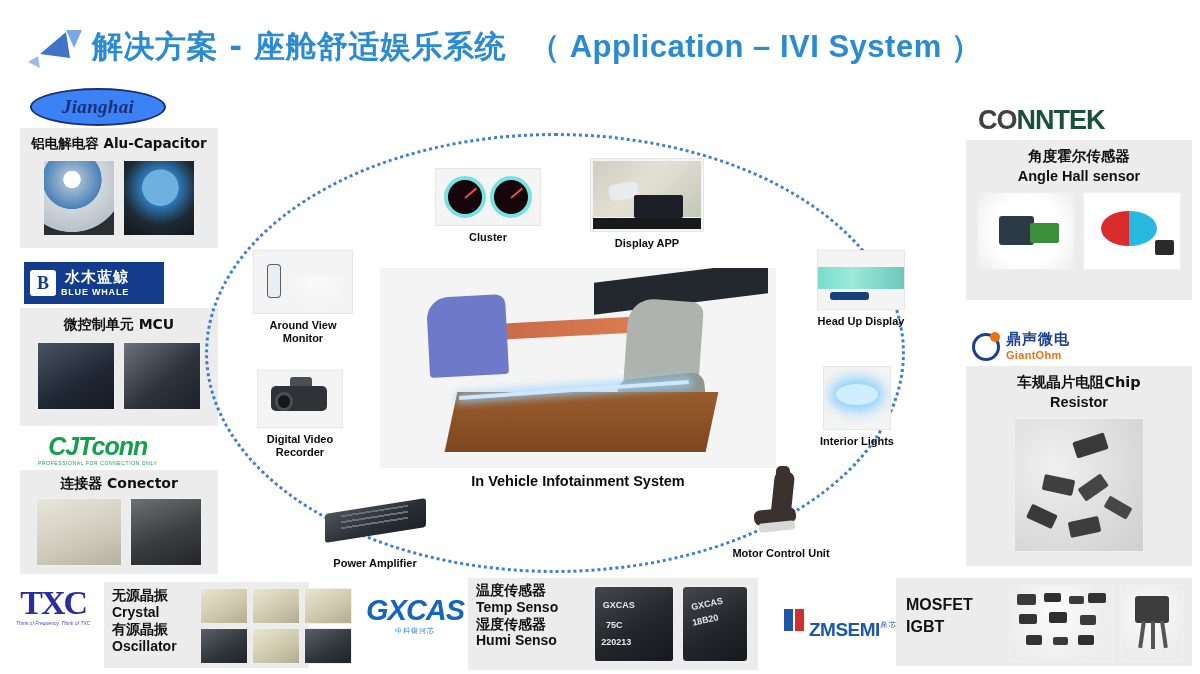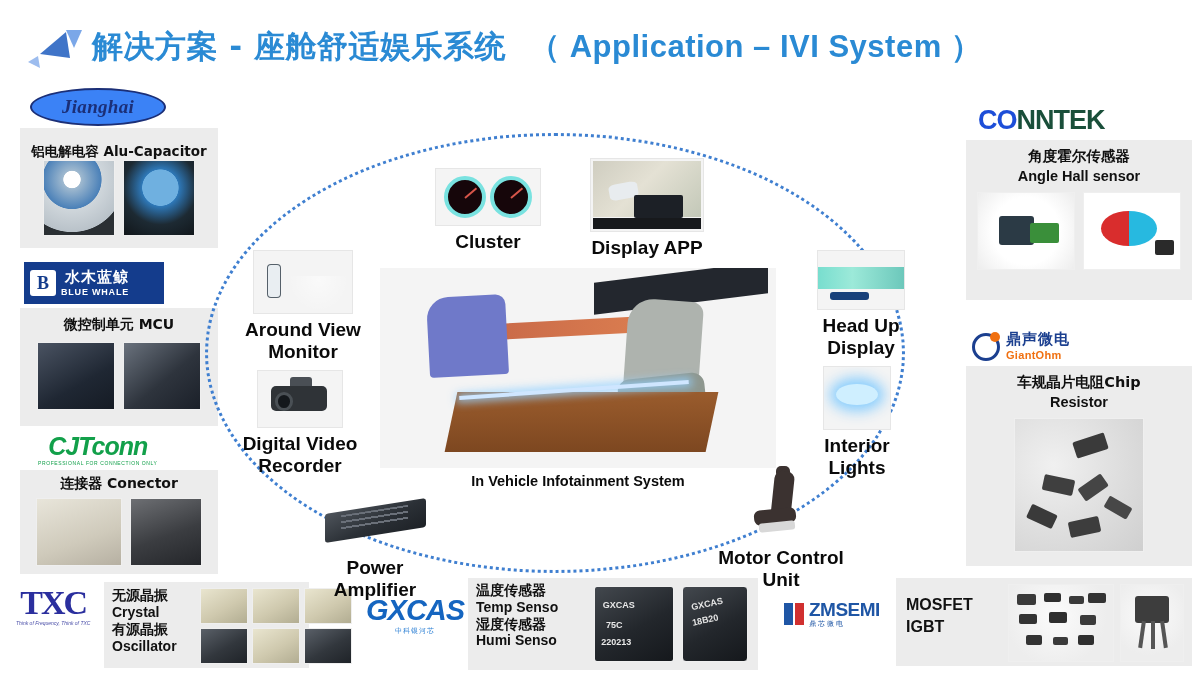--- a/index.html
+++ b/index.html
@@ -55,25 +55,25 @@
   .lg-txc{display:flex;flex-direction:column;align-items:center;line-height:1;}
   .lg-txc .main{font-size:34px;font-weight:bold;color:#2b2f9e;letter-spacing:-2px;font-family:"Liberation Serif",serif;}
   .lg-txc .sub{font-size:5px;color:#4a4ea8;font-style:italic;margin-top:1px;}
   .lg-gxcas{display:flex;flex-direction:column;align-items:center;line-height:1;}
   .lg-gxcas .main{font-size:29px;font-weight:bold;color:#1565c0;font-style:italic;letter-spacing:-1px;}
   .lg-gxcas .sub{font-size:7px;color:#2b7fd4;letter-spacing:1px;margin-top:3px;}
   .lg-zm{display:flex;align-items:center;gap:5px;}
   .lg-zm .bars{display:flex;gap:2px;align-items:flex-end;}
   .lg-zm .b1{width:9px;height:22px;background:#1f56a5;}
   .lg-zm .b2{width:9px;height:22px;background:#d03030;}
-  .lg-zm .tx{display:flex;flex-direction:column;line-height:1;}
+  .lg-zm .tx{display:flex;flex-direction:row;line-height:1;margin-top:20px;}
   .lg-zm .en{font-size:19px;font-weight:bold;color:#1f56a5;letter-spacing:-.5px;}
   .lg-zm .cn{font-size:7px;color:#1f56a5;letter-spacing:2px;margin-top:2px;}
   .lg-conntek{display:flex;align-items:baseline;font-weight:bold;font-size:27px;letter-spacing:-1px;}
-  .lg-conntek .c1{color:#1d4ed8;}
+  .lg-conntek .c1{color:#404040;}
   .lg-conntek .c2{color:#1a4f3a;}
   .lg-giant{display:flex;align-items:center;gap:6px;}
   .lg-giant .ring{
     width:28px;height:28px;border:3px solid #1b3f8f;border-radius:50%;
     position:relative;box-sizing:border-box;
   }
   .lg-giant .ring:after{
     content:"";position:absolute;right:-3px;top:-4px;width:10px;height:10px;
     background:#f07010;border-radius:50%;
   }
@@ -82,21 +82,21 @@
   .lg-giant .en{font-size:11px;font-weight:bold;color:#f07010;letter-spacing:.3px;margin-top:3px;}
 
   
   .ellipse{
     position:absolute;left:205px;top:133px;width:700px;height:440px;
     border:3px dotted #3f7fd0;border-radius:50%;box-sizing:border-box;
   }
   .node{position:absolute;}
   .node .pic{background:#f4f4f4;border:1px solid #e6e6e6;overflow:hidden;position:relative;}
   .node .cap{
-    text-align:center;font-weight:bold;font-size:19px;color:#0a0a0a;
+    text-align:center;font-weight:bold;font-size:11px;color:#0a0a0a;
     line-height:1.15;margin-top:5px;white-space:pre-line;
   }
   .node.big .cap{font-size:14.5px;}
 
   
   .pic-avm{background:linear-gradient(180deg,#7d8e72 0%,#94a38a 28%,#b9bfb6 55%,#8e9a91 100%);}
   .pic-avm:after{
     content:"";position:absolute;left:14%;top:22%;width:13%;height:52%;
     background:#e9eef2;border-radius:3px;box-shadow:0 0 0 1px #55606a;
   }
@@ -194,21 +194,21 @@
     <div class="page-title">
       <span class="cn">解决方案 - 座舱舒适娱乐系统</span>
       <span class="en" style="margin-left:14px;">（ Application – IVI System ）</span>
     </div>
   </div>
 
   <div class="brand" style="left:30px;top:88px;">
     <div class="lg-jianghai">Jianghai</div>
   </div>
   <div class="panel" style="left:20px;top:128px;width:198px;height:120px;">
-    <div class="panel-title cn" style="top:16px;font-size:13.5px;text-align:center;">铝电解电容 Alu-Capacitor</div>
+    <div class="panel-title cn" style="top:8px;font-size:13.5px;text-align:center;">铝电解电容 Alu-Capacitor</div>
     <div class="thumbs" style="top:32px;">
       <div class="thumb cap-a" style="width:70px;height:74px;"></div>
       <div class="thumb cap-b" style="width:70px;height:74px;"></div>
     </div>
   </div>
 
   <div class="brand" style="left:24px;top:262px;">
     <div class="lg-bw">
       <div class="mark">B</div>
       <div class="tx">

